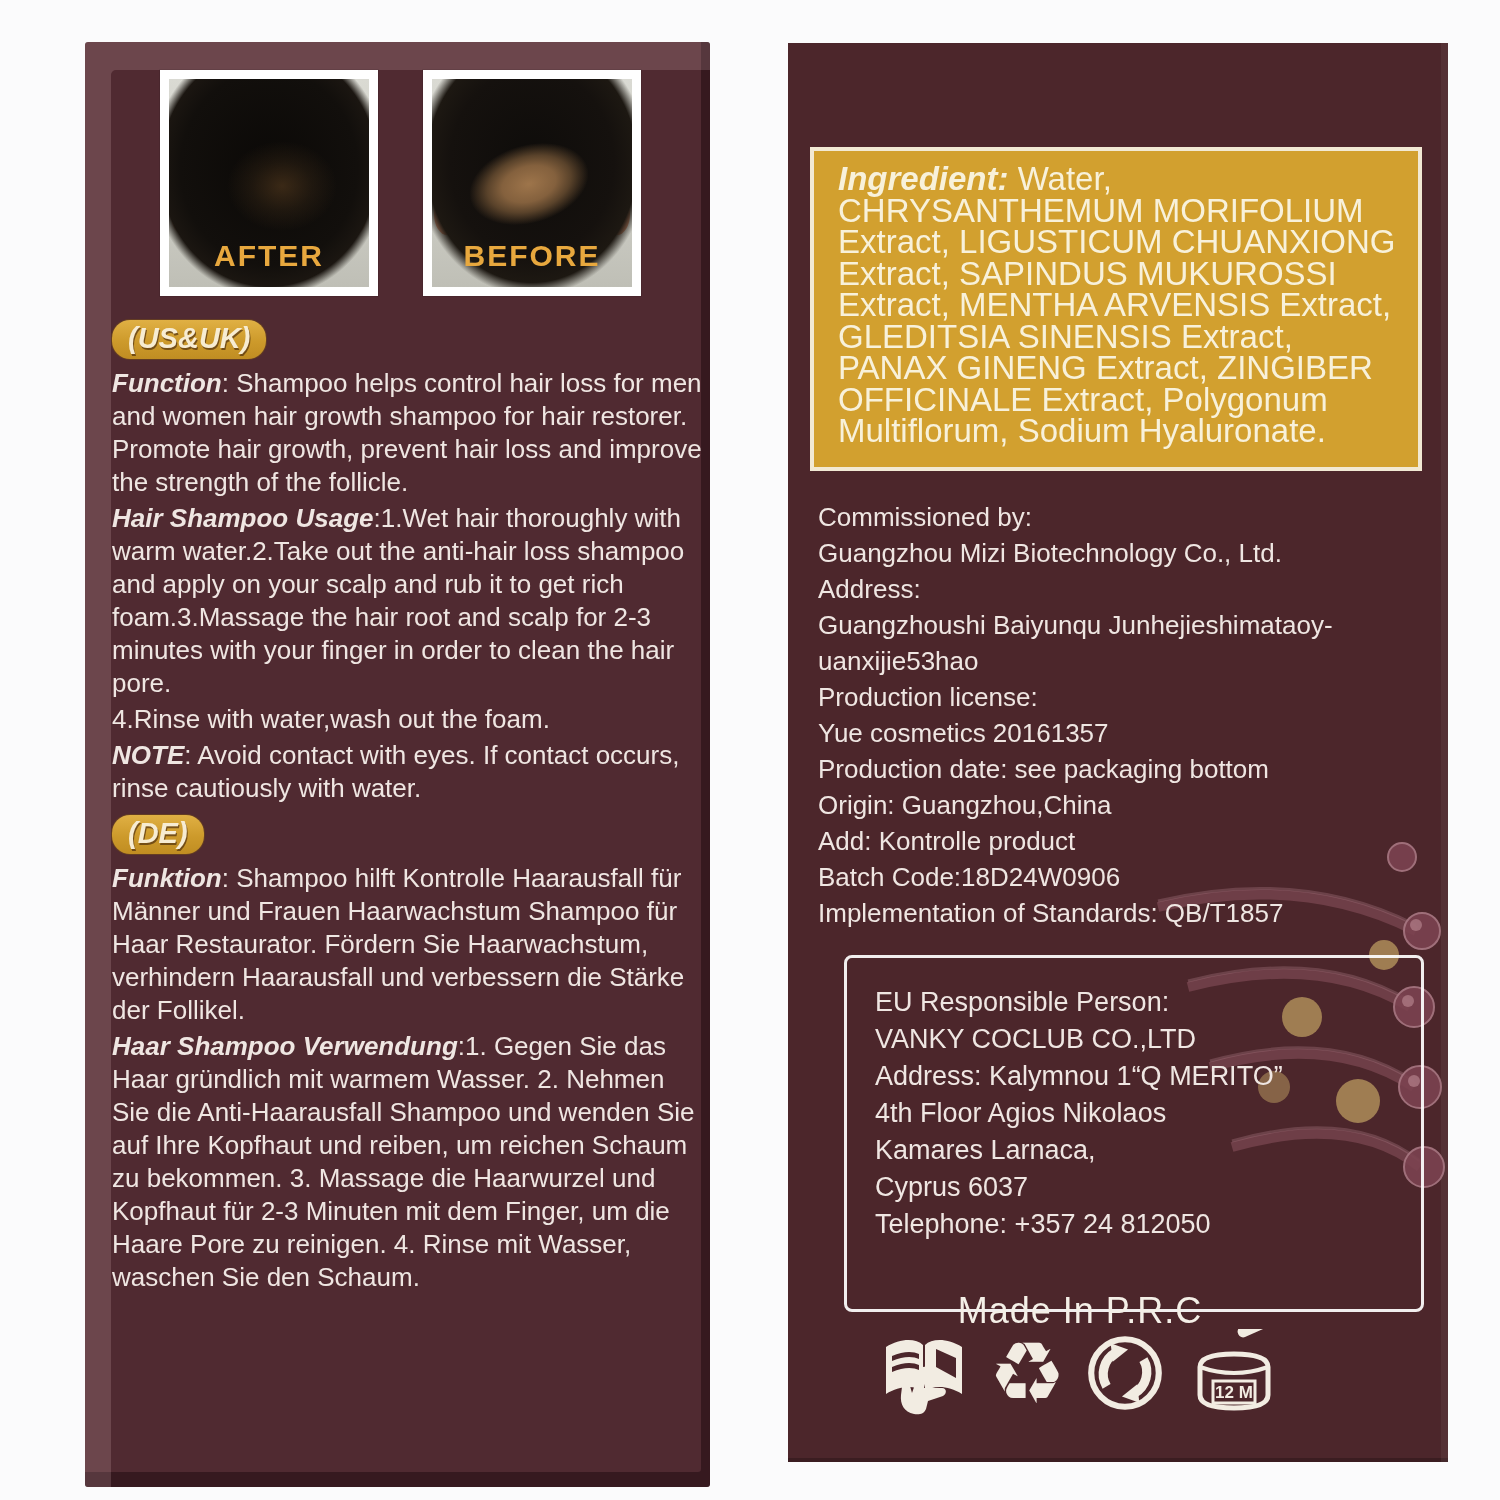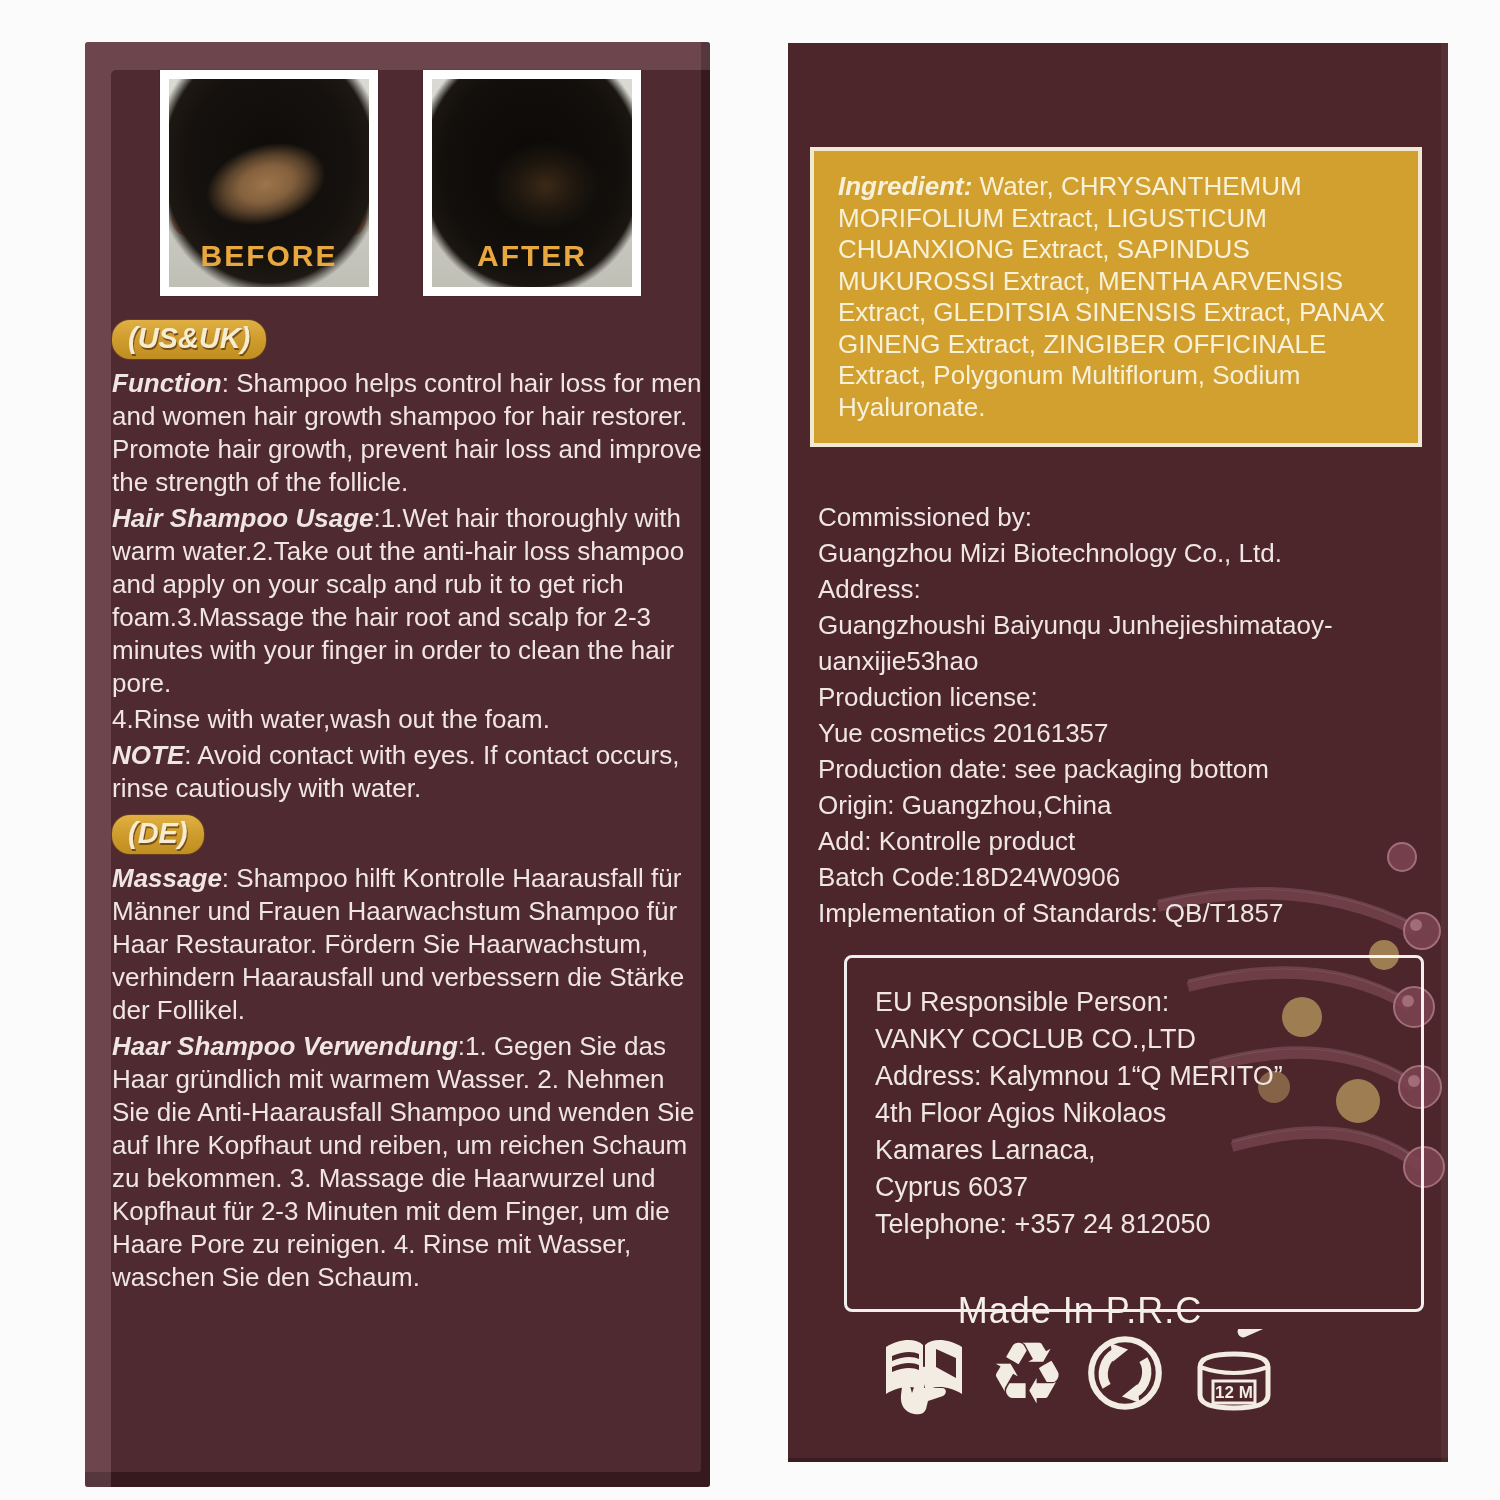--- a/index.html
+++ b/index.html
@@ -38,21 +38,21 @@
     color:var(--badge-text,#f7ecd2);font-weight:bold;font-style:italic;font-size:29px;
     text-shadow:1px 2px 0 rgba(70,40,12,0.65);box-shadow:0 0 0 1px rgba(120,80,20,0.5);}
   .badge.first{margin-top:8px;}
 
   
   .panel-right{position:absolute;left:788px;top:43px;width:660px;height:1419px;
     background:var(--right-panel,#4c262b);
     box-shadow:inset -7px 0 0 rgba(255,255,255,0.05),inset 0 -4px 0 rgba(0,0,0,0.22);}
   .goldbox{position:absolute;left:22px;top:104px;width:612px;box-sizing:border-box;
     border:4px solid var(--cream,#f2e9d4);background:var(--gold-box,#d2a02f);
-    padding:20px 22px 20px 24px;color:#f8f1da;font-size:26px;line-height:31.5px;}
+    padding:12px 22px 20px 24px;color:#f8f1da;font-size:33px;line-height:31.5px;}
   .mfg{position:absolute;left:30px;top:456px;width:622px;
     color:var(--text,#efe6e2);font-size:26px;line-height:36px;}
   .eubox{position:absolute;left:56px;top:912px;width:580px;height:357px;box-sizing:border-box;
     border:3px solid rgba(255,255,255,0.92);border-radius:8px;
     padding:26px 12px 0 28px;color:var(--text,#efe6e2);font-size:27px;line-height:37px;}
   .madein{position:absolute;left:0;right:0;top:1247px;text-align:center;transform:translateX(-38px);
     color:#f4efe7;font-size:36px;letter-spacing:1px;}
   .iconsrow{position:absolute;left:0;right:0;top:1284px;height:92px;transform:translateX(-38px);
     display:flex;justify-content:center;align-items:center;gap:16px;color:#f2ece2;}
   .iconsrow svg{display:block;}
@@ -64,45 +64,45 @@
 <body>
 
 <div class="page">
 
   <section class="panel-left">
     <div class="photos">
       <figure class="photo" style="margin:0">
         <div class="img">
           <div class="ear l"></div>
           <div class="ear r"></div>
-          <div class="hair"></div>
-          <div class="bald"></div>
-          <div class="cap">BEFORE</div>
+          <div class="hair full"></div>
+          <div class="swirl"></div>
+          <div class="cap">AFTER</div>
         </div>
       </figure>
       <figure class="photo" style="margin:0">
         <div class="img">
           <div class="ear l"></div>
           <div class="ear r"></div>
-          <div class="hair full"></div>
-          <div class="swirl"></div>
-          <div class="cap">AFTER</div>
+          <div class="hair"></div>
+          <div class="bald"></div>
+          <div class="cap">BEFORE</div>
         </div>
       </figure>
     </div>
 
     <div class="textcol">
       <span class="badge first">(US&amp;UK)</span>
       <p class="para"><span class="lbl">Function</span><span>: Shampoo helps control hair loss for men and women hair growth shampoo for hair restorer. Promote hair growth, prevent hair loss and improve the strength of the follicle.</span></p>
       <p class="para"><span class="lbl">Hair Shampoo Usage</span><span>:1.Wet hair thoroughly with warm water.2.Take out the anti-hair loss shampoo and apply on your scalp and rub it to get rich foam.3.Massage the hair root and scalp for 2-3 minutes with your finger in order to clean the hair pore.</span></p>
       <p class="para">4.Rinse with water,wash out the foam.</p>
       <p class="para"><span class="lbl">NOTE</span><span>:  Avoid contact with eyes. If contact occurs, rinse cautiously with water.</span></p>
 
       <span class="badge">(DE)</span>
-      <p class="para"><span class="lbl">Massage</span><span>: Shampoo hilft Kontrolle Haaraus­fall für Männer und Frauen Haarwachstum Shampoo für Haar Restaurator. Fördern Sie Haarwachstum, verhindern Haarausfall und verbessern die Stärke der Follikel.</span></p>
+      <p class="para"><span class="lbl">Funktion</span><span>: Shampoo hilft Kontrolle Haaraus­fall für Männer und Frauen Haarwachstum Shampoo für Haar Restaurator. Fördern Sie Haarwachstum, verhindern Haarausfall und verbessern die Stärke der Follikel.</span></p>
       <p class="para"><span class="lbl">Haar Shampoo Verwendung</span><span>:1. Gegen Sie das Haar gründlich mit warmem Wasser. 2. Nehmen Sie die Anti-Haarausfall Shampoo und wenden Sie auf Ihre Kopfhaut und reiben, um reichen Schaum zu bekommen. 3. Massage die Haarwurzel und Kopfhaut für 2-3 Minuten mit dem Finger, um die Haare Pore zu reinigen. 4. Rinse mit Wasser, waschen Sie den Schaum.</span></p>
     </div>
   </section>
 
   <section class="panel-right">
 
     <svg class="dna" viewBox="0 0 300 360">
       <g fill="none" stroke="#8a525e" stroke-width="10" opacity="0.55">
         <path d="M6 72 Q150 38 264 96"></path>
         <path d="M36 152 Q168 118 258 172"></path>

